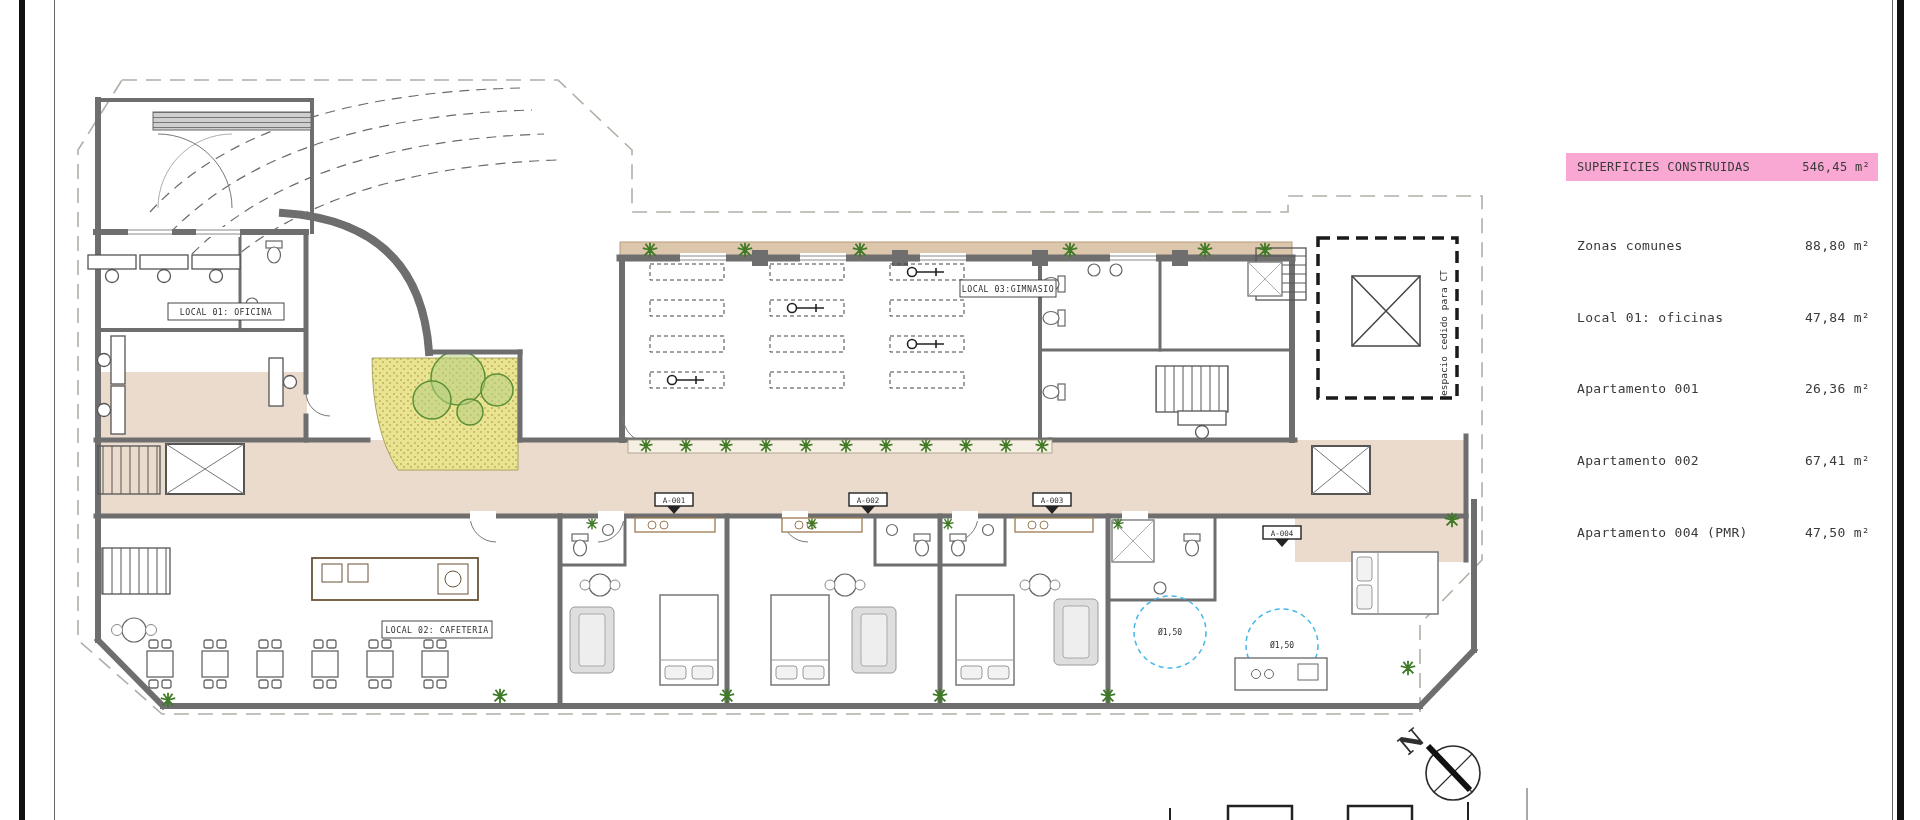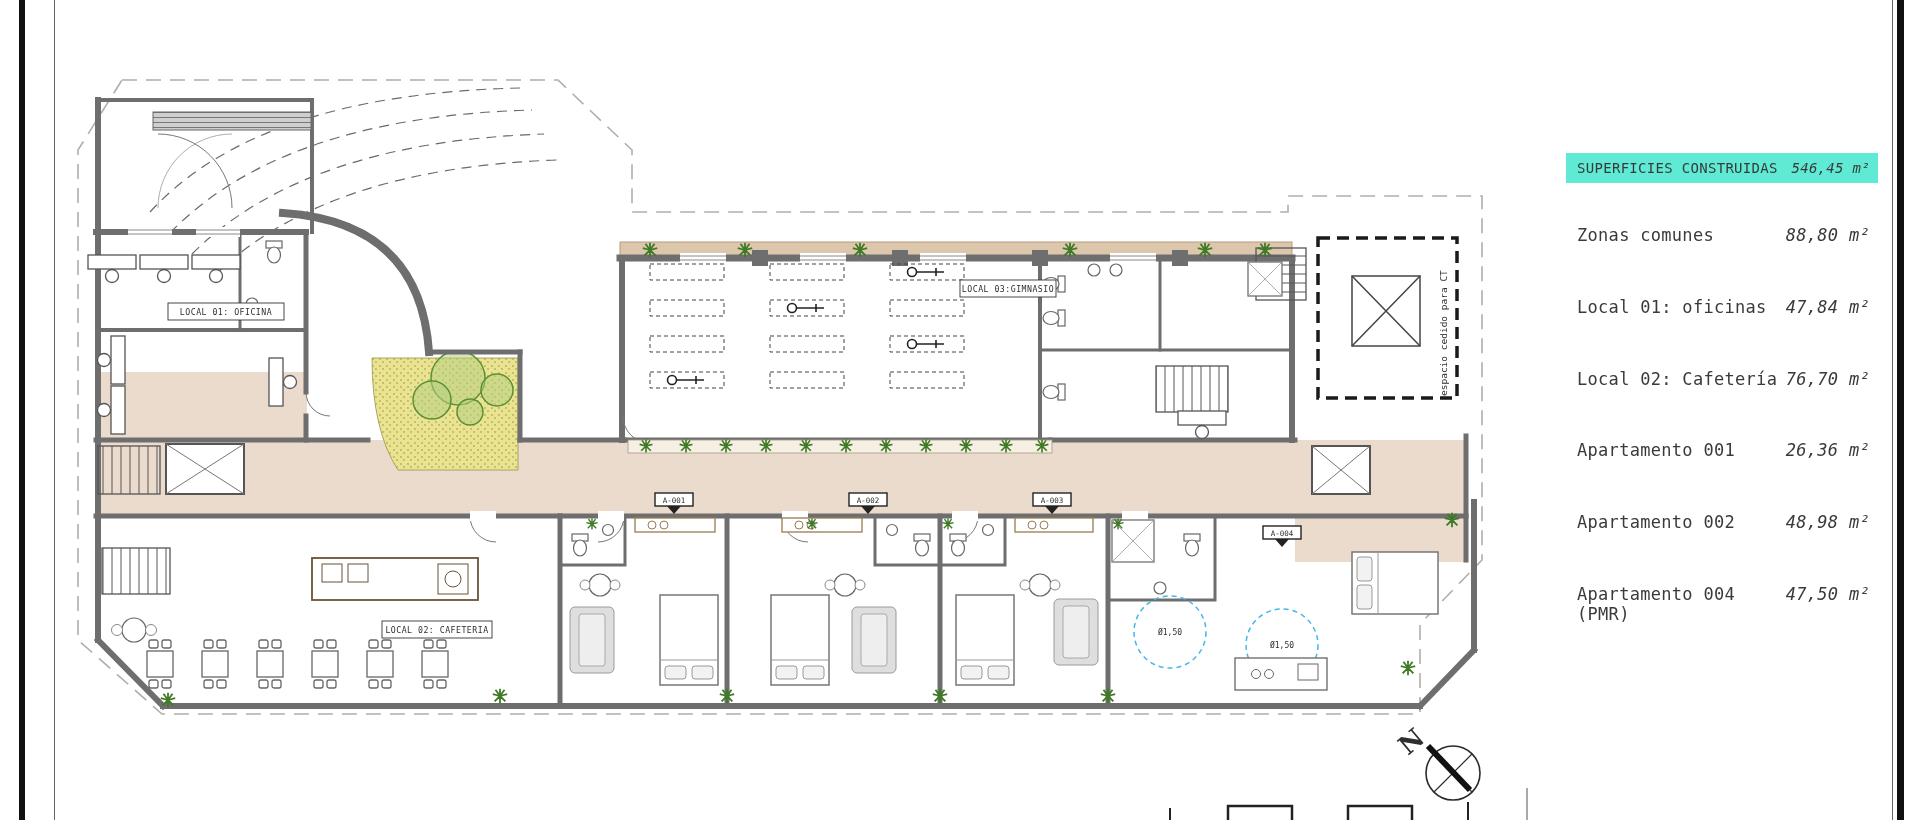--- a/index.html
+++ b/index.html
@@ -4,25 +4,25 @@
 <style>
   html,body{margin:0;padding:0;background:#ffffff;}
   .sheet{position:relative;width:1920px;height:820px;background:#ffffff;overflow:hidden;
          font-family:"DejaVu Sans Mono","Liberation Mono",monospace;color:#3a3a3a;}
   .frame{position:absolute;top:0;height:820px;}
   .frame.thick{width:6px;background:#111;}
   .frame.thin{width:1px;background:#666;}
   .plan-svg{position:absolute;left:0;top:0;width:1920px;height:820px;}
   .areas-table{position:absolute;left:1566px;top:153px;width:312px;}
   .at-header{display:flex;justify-content:space-between;align-items:center;
-             background:#5eead4;padding:7px 8px 7px 11px;font-size:14px;letter-spacing:.3px;}
+             background:#f9a8d4;padding:7px 8px 7px 11px;font-size:12px;letter-spacing:.3px;}
   .at-rows{margin-top:9px;}
-  .at-row{display:flex;justify-content:space-between;align-items:flex-start;
-          height:29.8px;padding:0 8px 0 11px;font-size:17px;letter-spacing:.3px;margin-top:42px;}
-  .at-val{white-space:nowrap;font-style:italic;}
+  .at-row{display:flex;justify-content:space-between;align-items:flex-end;
+          height:29.8px;padding:0 8px 0 11px;font-size:13px;letter-spacing:.3px;margin-top:42px;}
+  .at-val{white-space:nowrap;}
   text{font-family:"DejaVu Sans Mono","Liberation Mono",monospace;fill:#2e2e2e;}
 </style>
 </head>
 <body>
 
 <div class="sheet">
 
   <div class="frame thick" style="left:19px"></div>
   <div class="frame thin" style="left:54px"></div>
   <div class="frame thin" style="left:1892px"></div>
@@ -435,30 +435,26 @@
     <div class="at-rows">
       <div class="at-row">
         <span>Zonas comunes</span>
         <span class="at-val">88,80 m²</span>
       </div>
       <div class="at-row">
         <span>Local 01: oficinas</span>
         <span class="at-val">47,84 m²</span>
       </div>
       <div class="at-row">
-        <span>Local 02: Cafetería</span>
-        <span class="at-val">76,70 m²</span>
-      </div>
-      <div class="at-row">
         <span>Apartamento 001</span>
         <span class="at-val">26,36 m²</span>
       </div>
       <div class="at-row">
         <span>Apartamento 002</span>
-        <span class="at-val">48,98 m²</span>
+        <span class="at-val">67,41 m²</span>
       </div>
       <div class="at-row">
         <span>Apartamento 004 (PMR)</span>
         <span class="at-val">47,50 m²</span>
       </div>
     </div>
   </div>
 
 </div>
 

